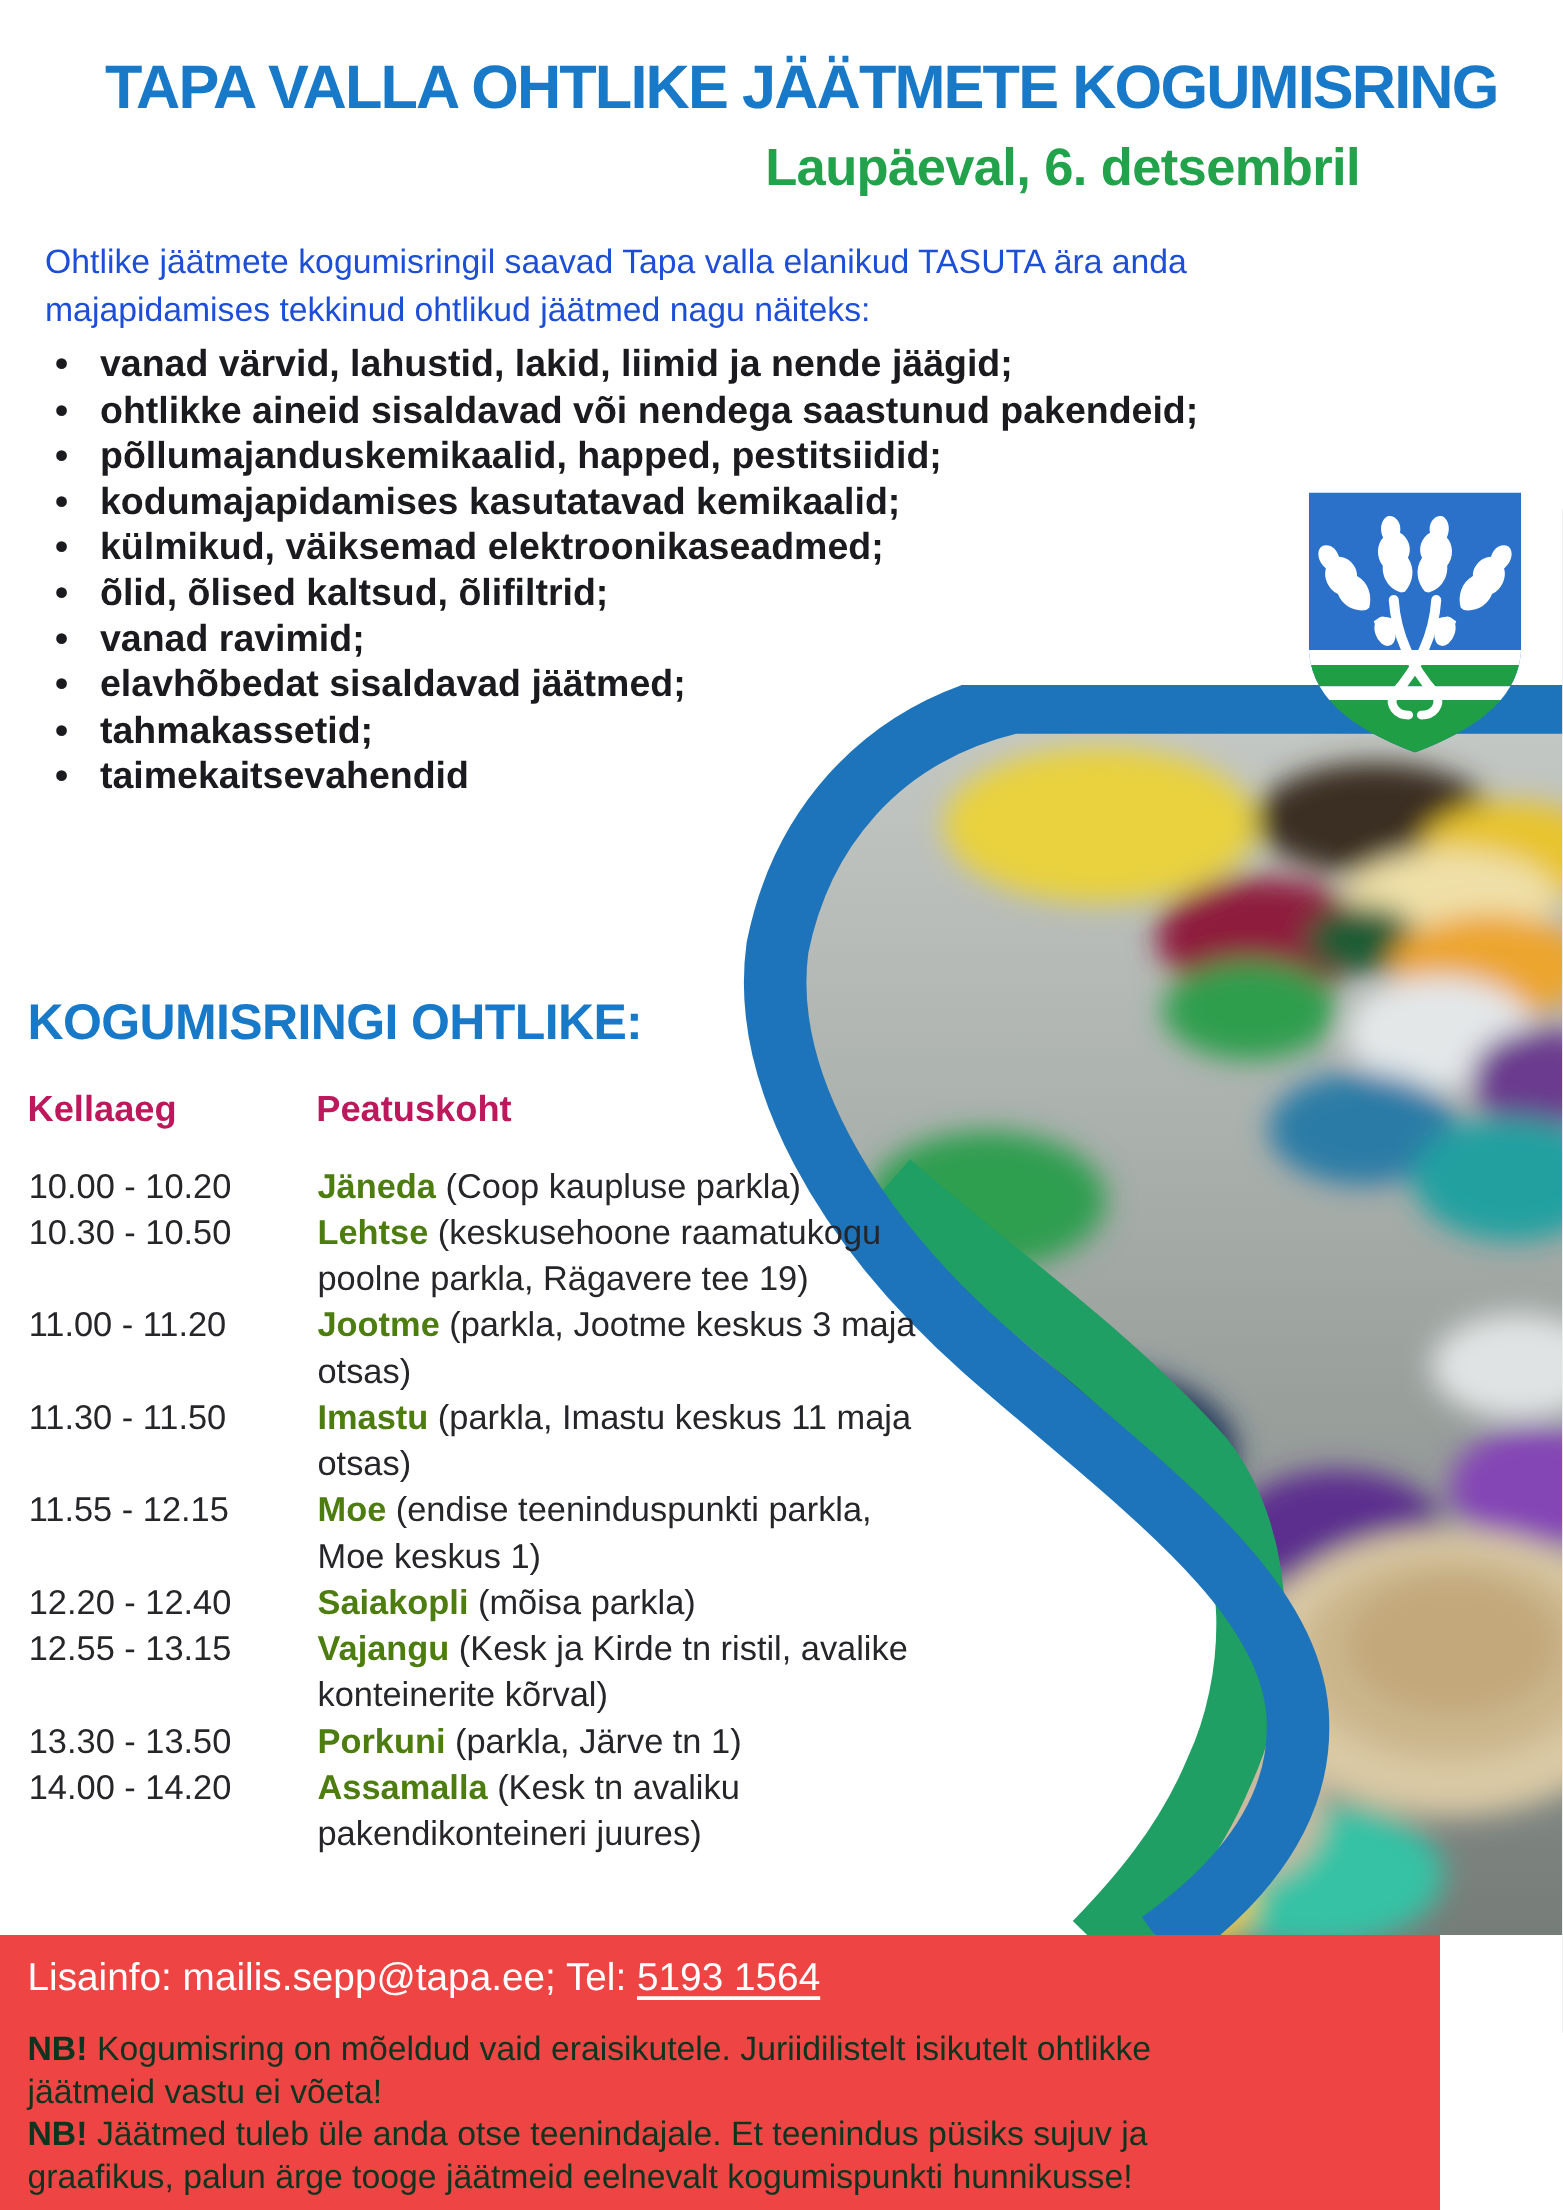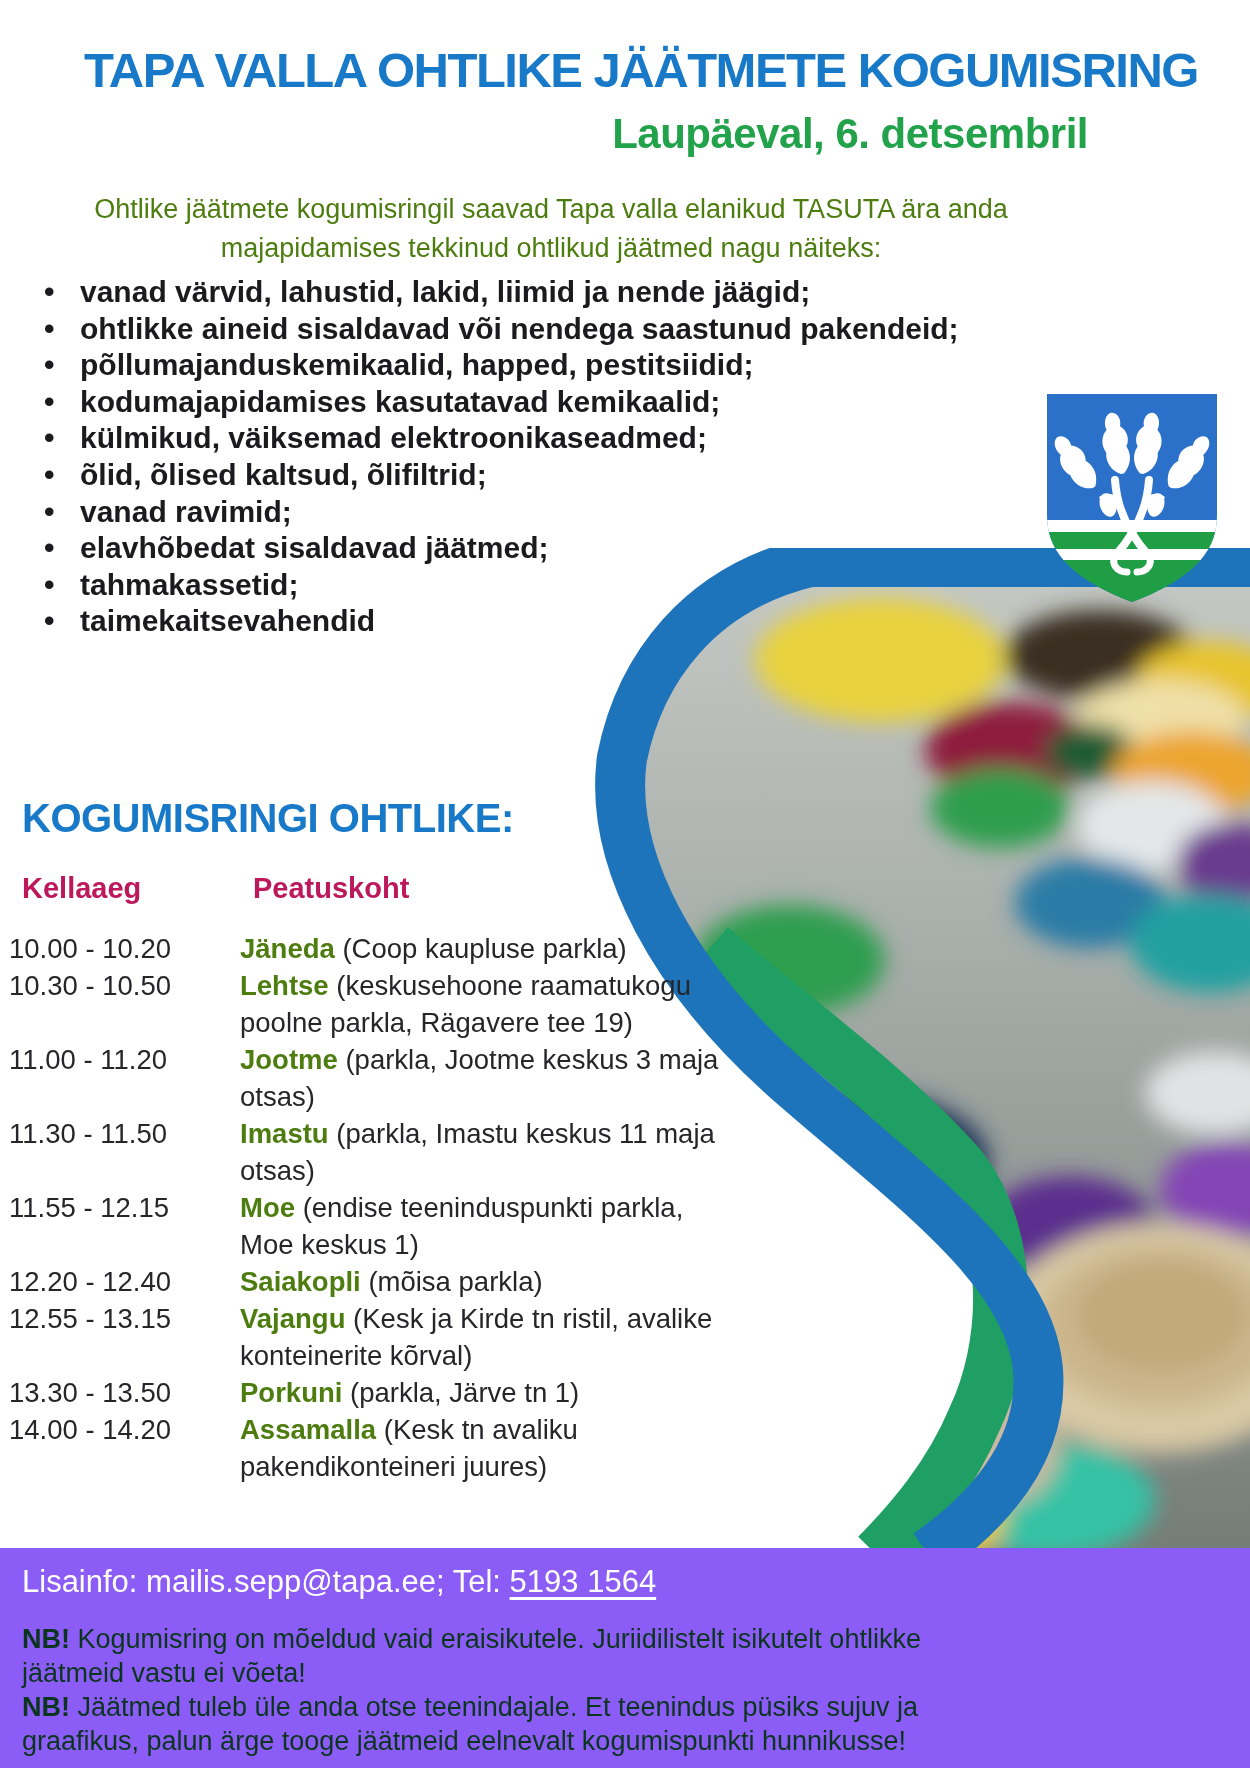--- a/index.html
+++ b/index.html
@@ -13,21 +13,21 @@
     font-size:49px;font-weight:bold;letter-spacing:-1.5px;white-space:nowrap;
     color:#1779c8;
     margin-left:16px;
   }
   .subtitle{
     position:absolute;top:110px;right:162px;
     font-size:42px;font-weight:bold;letter-spacing:-0.5px;color:#22a24a;
   }
   .intro{
     position:absolute;top:190px;left:36px;width:1030px;
-    font-size:27px;line-height:39px;color:#4d7c0f;white-space:pre-line;text-align:center;
+    font-size:27px;line-height:39px;color:#1d4ed8;white-space:pre-line;
   }
   .bullets{
     position:absolute;top:274px;left:40px;margin:0;padding:0;list-style:none;
   }
   .bullets li{
     position:relative;padding-left:40px;font-size:30px;font-weight:bold;
     line-height:36.6px;color:#1b1b1f;
   }
   .bullets li::before{
     content:"\2022";position:absolute;left:4px;top:0;color:#1b1b1f;
@@ -36,29 +36,29 @@
   .coat{position:absolute;left:1037px;top:388px;width:190px;height:220px;z-index:2;}
   .ajakava-heading{
     position:absolute;top:796px;left:22px;
     font-size:40px;font-weight:bold;letter-spacing:-0.5px;color:#1779c8;z-index:2;
   }
   .sched-header{
     position:absolute;top:872px;left:22px;display:flex;z-index:2;
     font-size:29px;font-weight:bold;color:#be185d;
   }
   .sched-header .col-time{width:231px;flex:none;}
-  .sched-rows{position:absolute;top:930px;left:9px;width:790px;z-index:2;}
+  .sched-rows{position:absolute;top:930px;left:23px;width:790px;z-index:2;}
   .srow{display:flex;align-items:flex-start;}
   .srow .time{width:231px;flex:none;font-size:27.5px;line-height:37px;color:#26262a;}
   .srow .stop{width:590px;font-size:27.5px;line-height:37px;color:#26262a;}
   .srow .stop .name{font-weight:bold;color:#4d7c0f;}
   .srow .stop .desc{white-space:pre-line;}
   .footer{
-    position:absolute;left:0;top:1548px;width:1250px;height:220px;
-    background:#8b5cf6;z-index:3;
+    position:absolute;left:0;top:1548px;width:1152px;height:220px;
+    background:#ef4444;z-index:3;
   }
   .contact{
     position:absolute;top:16px;left:22px;font-size:31px;color:#ffffff;
   }
   .contact .phone{text-decoration:underline;text-underline-offset:5px;}
   .nb-notes{
     position:absolute;top:74px;left:22px;width:1216px;
     font-size:27px;line-height:34px;color:#0c3520;
   }
   .nb-notes p{margin:0;}

